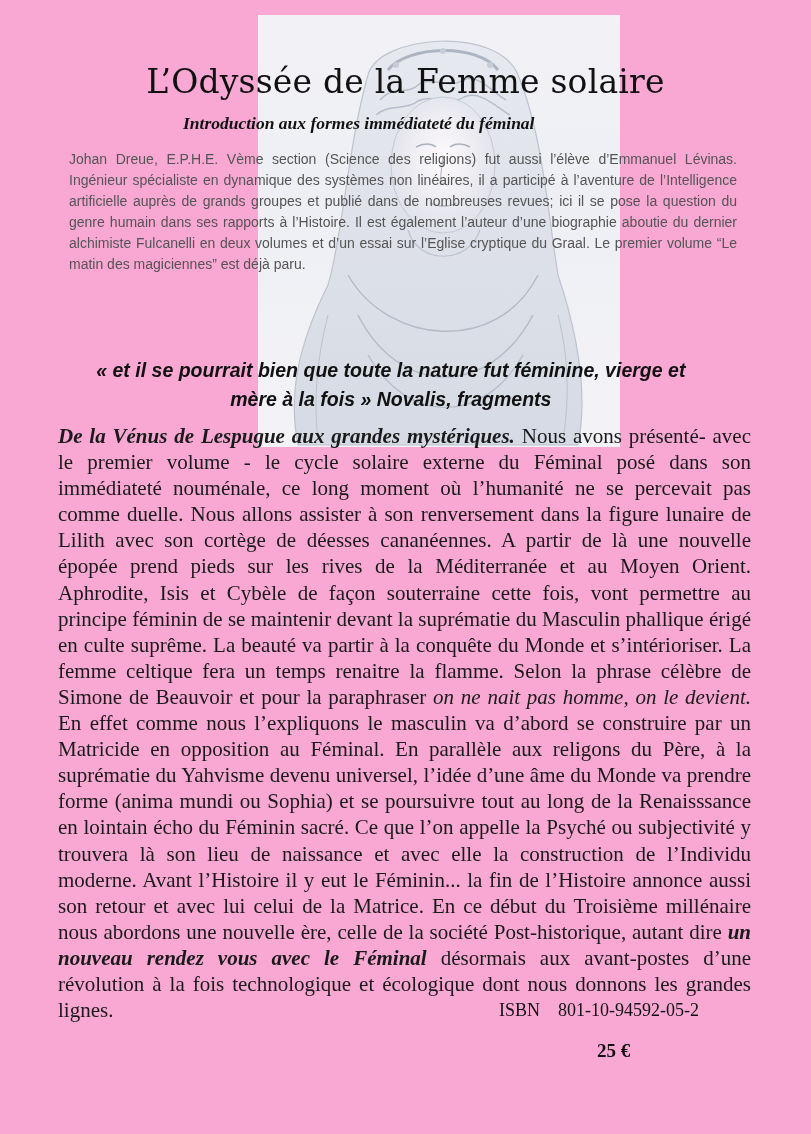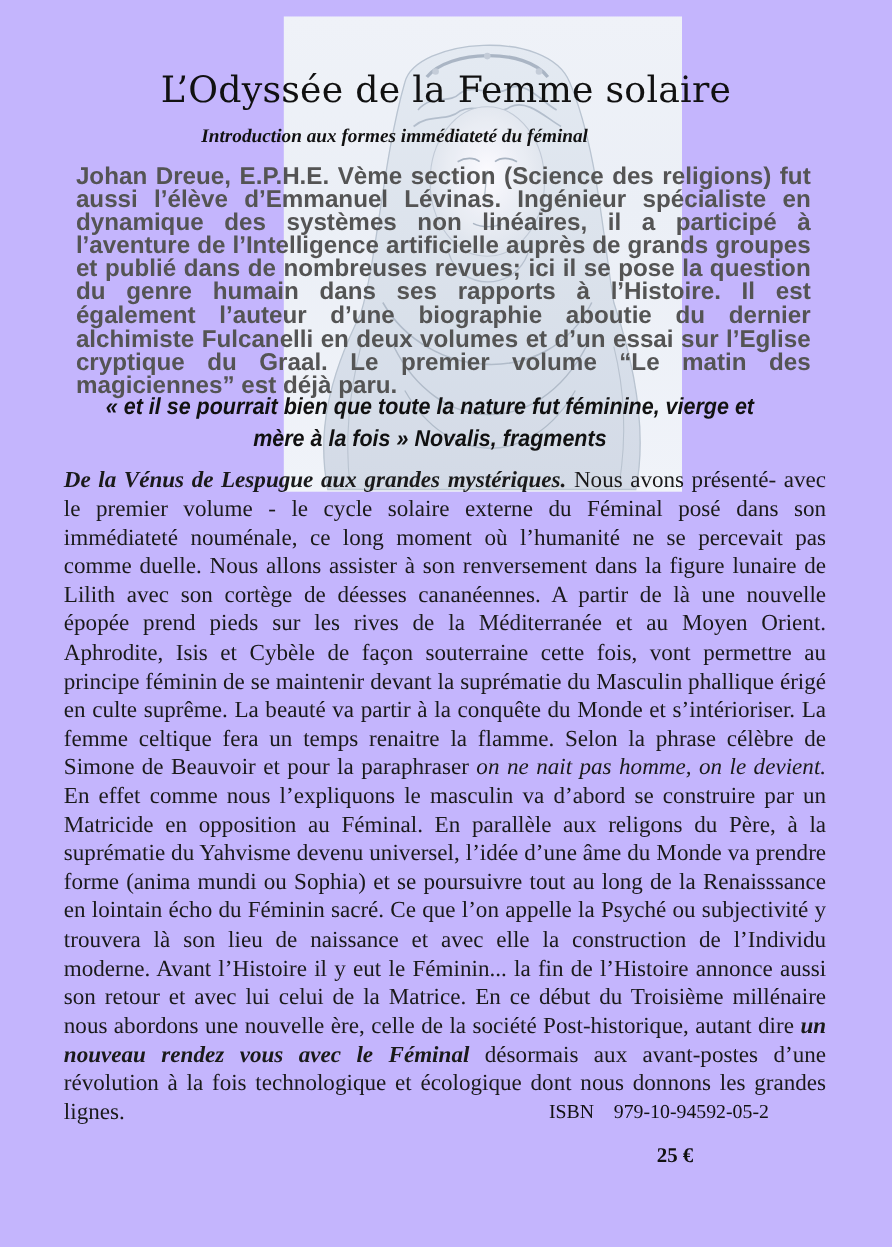--- a/index.html
+++ b/index.html
@@ -1,17 +1,17 @@
 <!DOCTYPE html>
 <html><head>
 <meta charset="utf-8">
 <style>
   html, body { margin: 0; padding: 0; background: #ffffff; }
   body { width: 811px; height: 1134px; position: relative; overflow: hidden; }
-  .page { position: absolute; left: 0; top: 0; width: 811px; height: 1134px; background: #c4b5fd; }
+  .page { position: absolute; left: 0; top: 0; width: 811px; height: 1134px; background: #f9a8d4; }
 
   
   .statue-bg {
     position: absolute; left: 258px; top: 15px; width: 362px; height: 432px;
     background: linear-gradient(180deg, #f2f6f8 0%, #eef3f6 40%, #f3f7f9 100%);
     opacity: 0.95;
   }
   .statue-bg svg { position: absolute; left: 0; top: 0; width: 362px; height: 432px; }
 
   .title {
@@ -19,22 +19,22 @@
     font-family: "DejaVu Serif", "Liberation Serif", serif; font-weight: normal;
     font-size: 33px; color: #111; letter-spacing: 0.2px; margin: 0;
   }
   .subtitle {
     position: absolute; left: 183px; top: 113px;
     font-family: "Liberation Serif", serif; font-style: italic; font-weight: bold;
     font-size: 17.5px; color: #111; margin: 0;
   }
   .bio {
     position: absolute; left: 69px; top: 149px; width: 668px;
-    font-family: "Liberation Sans", sans-serif; font-weight: bold;
-    font-size: 22px; line-height: 21.1px; color: #545454;
+    font-family: "Liberation Sans", sans-serif; font-weight: normal;
+    font-size: 14px; line-height: 21.1px; color: #545454;
     text-align: justify; margin: 0;
   }
   .quote {
     position: absolute; left: 0; width: 781px; top: 355px; text-align: center;
     font-family: "Liberation Sans", sans-serif; font-weight: bold; font-style: italic;
     font-size: 21px; line-height: 29px; color: #111; margin: 0;
     transform: scaleX(0.93); transform-origin: 395px 0;
   }
   .body-text {
     position: absolute; left: 58px; top: 423px; width: 693px;
@@ -104,16 +104,16 @@
   <p class="bio">Johan Dreue, E.P.H.E. Vème section (Science des religions) fut aussi l’élève d’Emmanuel Lévinas. Ingénieur spécialiste en dynamique des systèmes non linéaires, il a participé à l’aventure de l’Intelligence artificielle auprès de grands groupes et publié dans de nombreuses revues; ici il se pose la question du genre humain dans ses rapports à l’Histoire. Il est également l’auteur d’une biographie aboutie du dernier alchimiste Fulcanelli en deux volumes et d’un essai sur l’Eglise cryptique du Graal. Le premier volume “Le matin des magiciennes” est déjà paru.</p>
 
   <div class="quote">
     <div>« et il se pourrait bien que toute la nature fut féminine, vierge et</div>
     <div>mère à la fois »  Novalis, fragments</div>
   </div>
 
   <p class="body-text"><span class="lead">De la Vénus de Lespugue aux grandes mystériques.</span><span> Nous avons présenté- avec le premier volume - le cycle solaire externe du Féminal posé dans son immédiateté nouménale, ce long moment où l’humanité ne se percevait pas comme duelle.  Nous allons assister à  son renversement dans la figure lunaire de Lilith avec son cortège de déesses cananéennes.  A partir de là une  nouvelle épopée prend pieds sur les rives de la Méditerranée et au Moyen Orient. Aphrodite, Isis et Cybèle de façon souterraine cette fois, vont permettre au principe féminin de se maintenir devant la suprématie du Masculin phallique érigé en culte suprême. La beauté va partir à la conquête du Monde et s’intérioriser. La femme celtique fera un temps renaitre la flamme. Selon la phrase célèbre de Simone de Beauvoir et pour la paraphraser </span><span class="ital">on ne nait pas homme, on le devient.</span><span> En effet comme nous l’expliquons le masculin va d’abord se construire par un Matricide en opposition au Féminal. En parallèle aux religons du Père,  à la suprématie du Yahvisme devenu universel, l’idée d’une âme du Monde va prendre forme (anima mundi ou Sophia) et se poursuivre tout au long de la Renaisssance en lointain écho du Féminin sacré. Ce que l’on appelle la Psyché ou subjectivité y trouvera là son lieu de naissance et avec elle la construction de l’Individu moderne. Avant l’Histoire il y eut le Féminin...  la fin de l’Histoire annonce aussi son retour et avec lui celui de la Matrice. En ce début du Troisième millénaire nous abordons une nouvelle ère, celle de la société Post-historique, autant dire </span><span class="bital">un nouveau rendez vous avec le Féminal</span><span> désormais aux avant-postes d’une révolution à la fois technologique et écologique dont nous donnons les grandes lignes.</span></p>
 
   <div class="isbn">
-    <span class="label">ISBN</span><span>979-10-94592-05-2</span>
+    <span class="label">ISBN</span><span>801-10-94592-05-2</span>
   </div>
   <div class="price">25 €</div>
 </div>
 
 </body></html>

